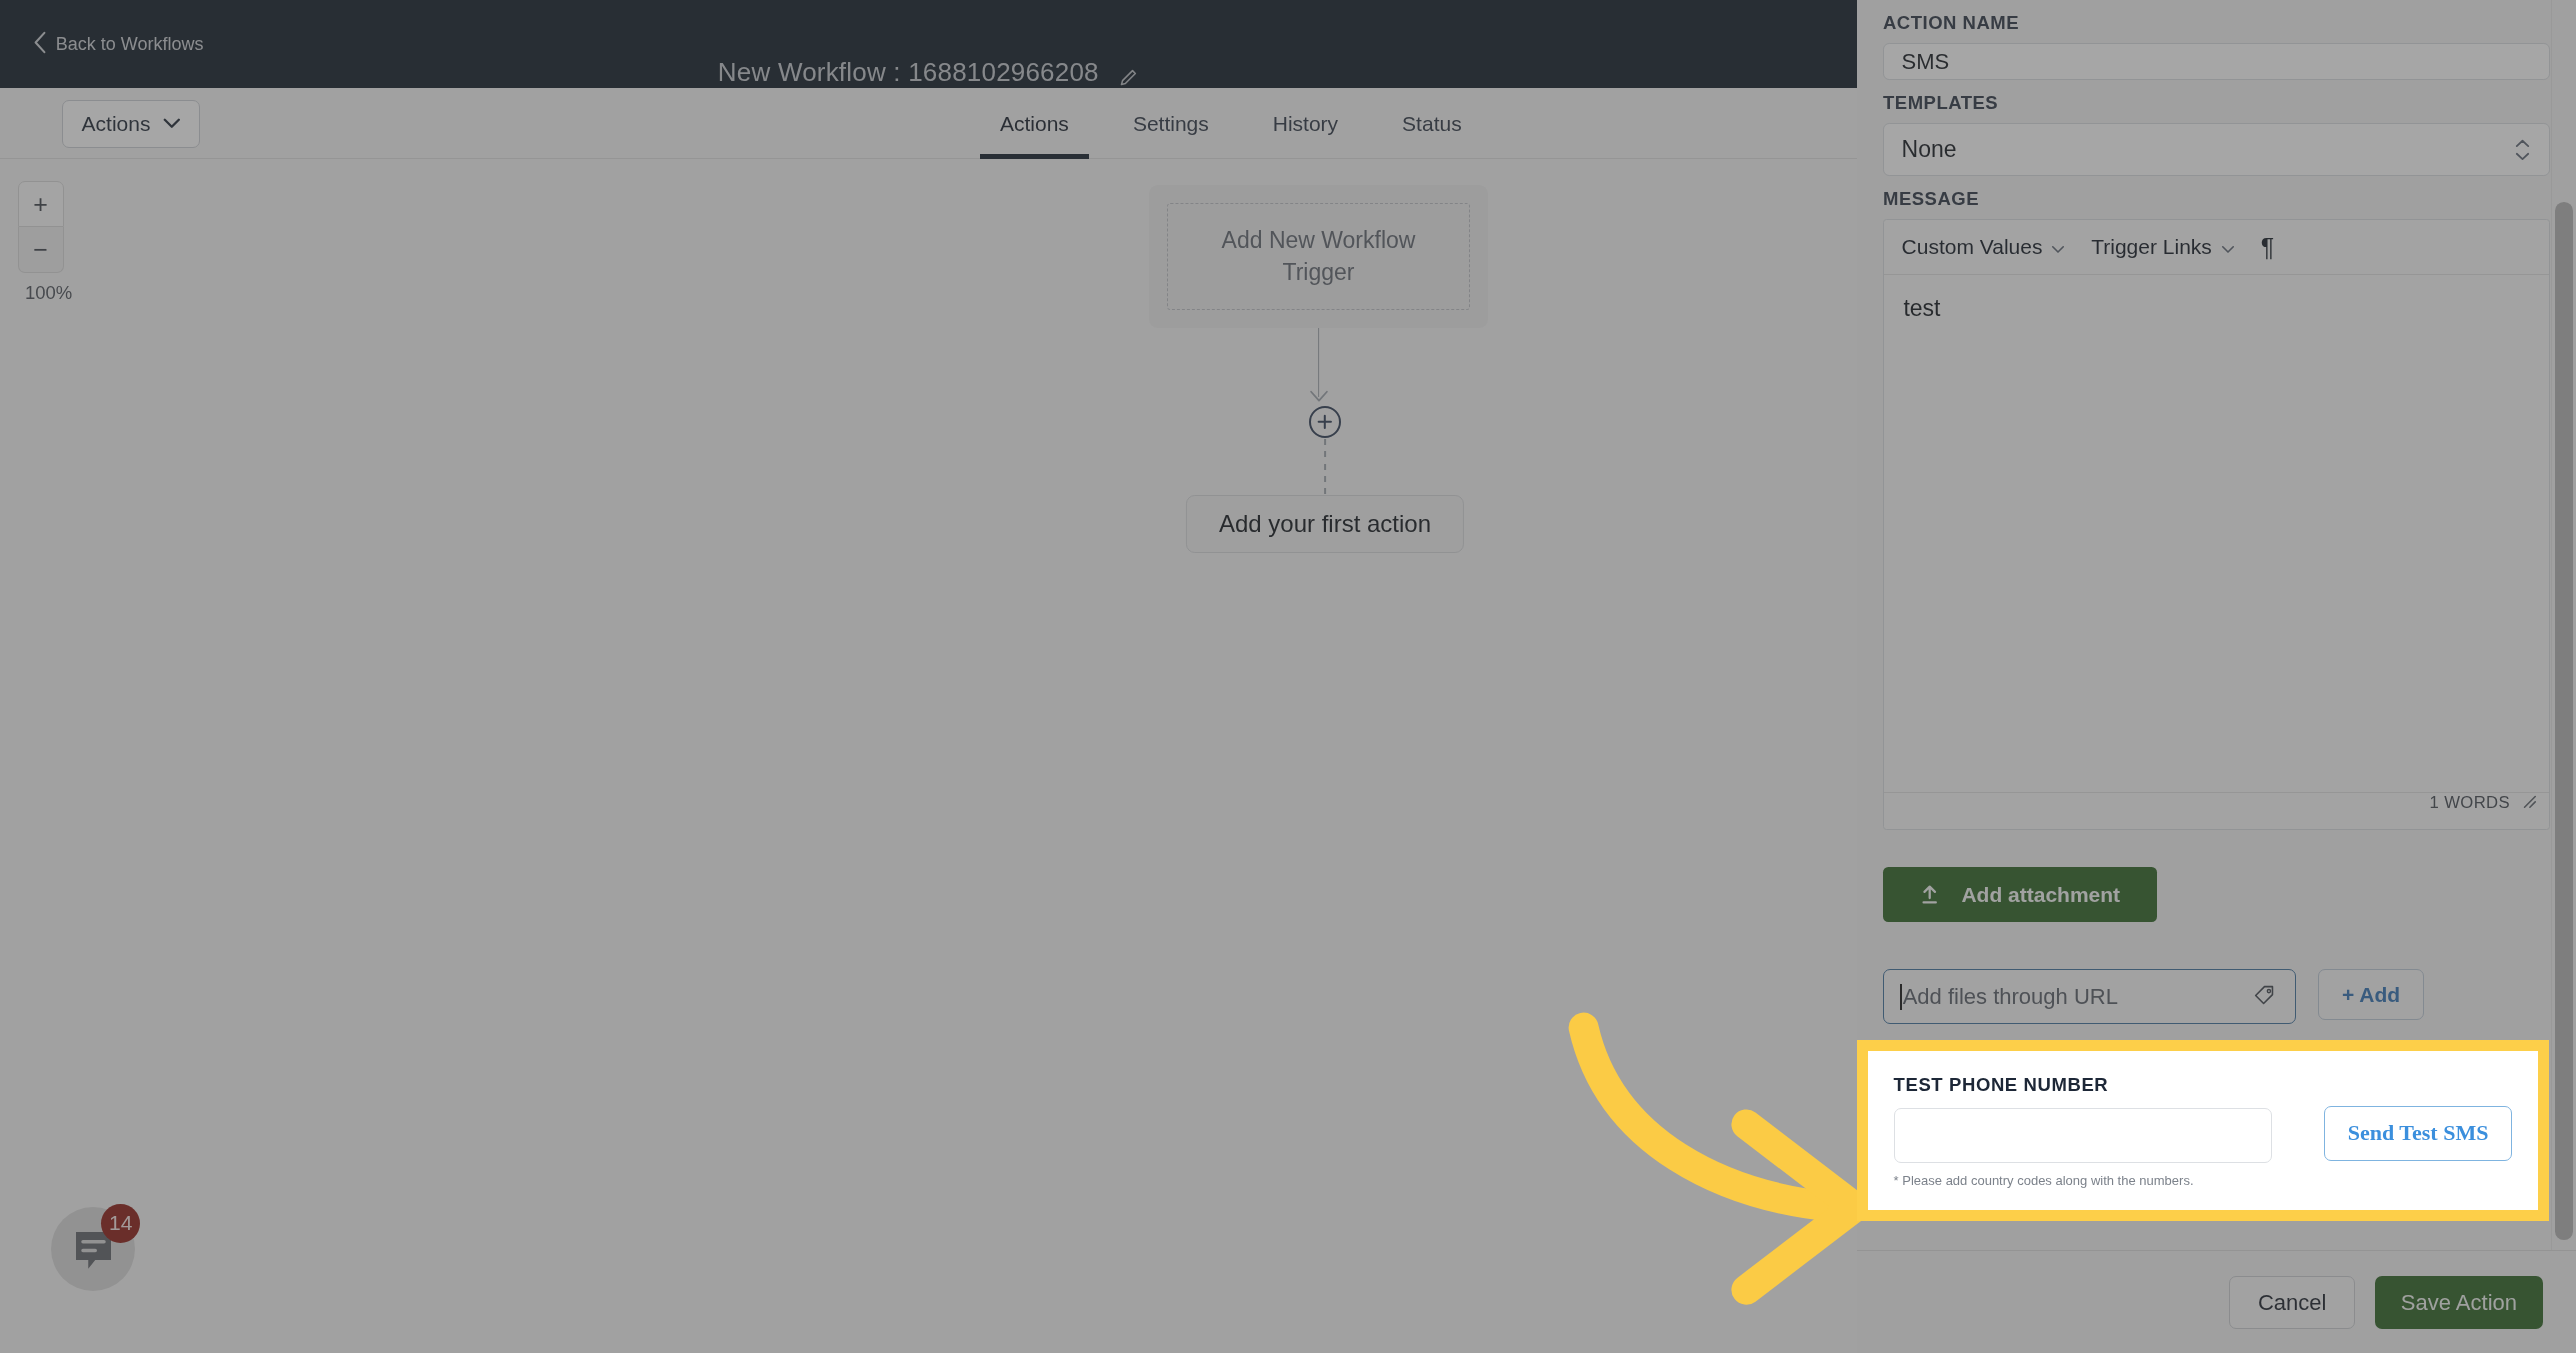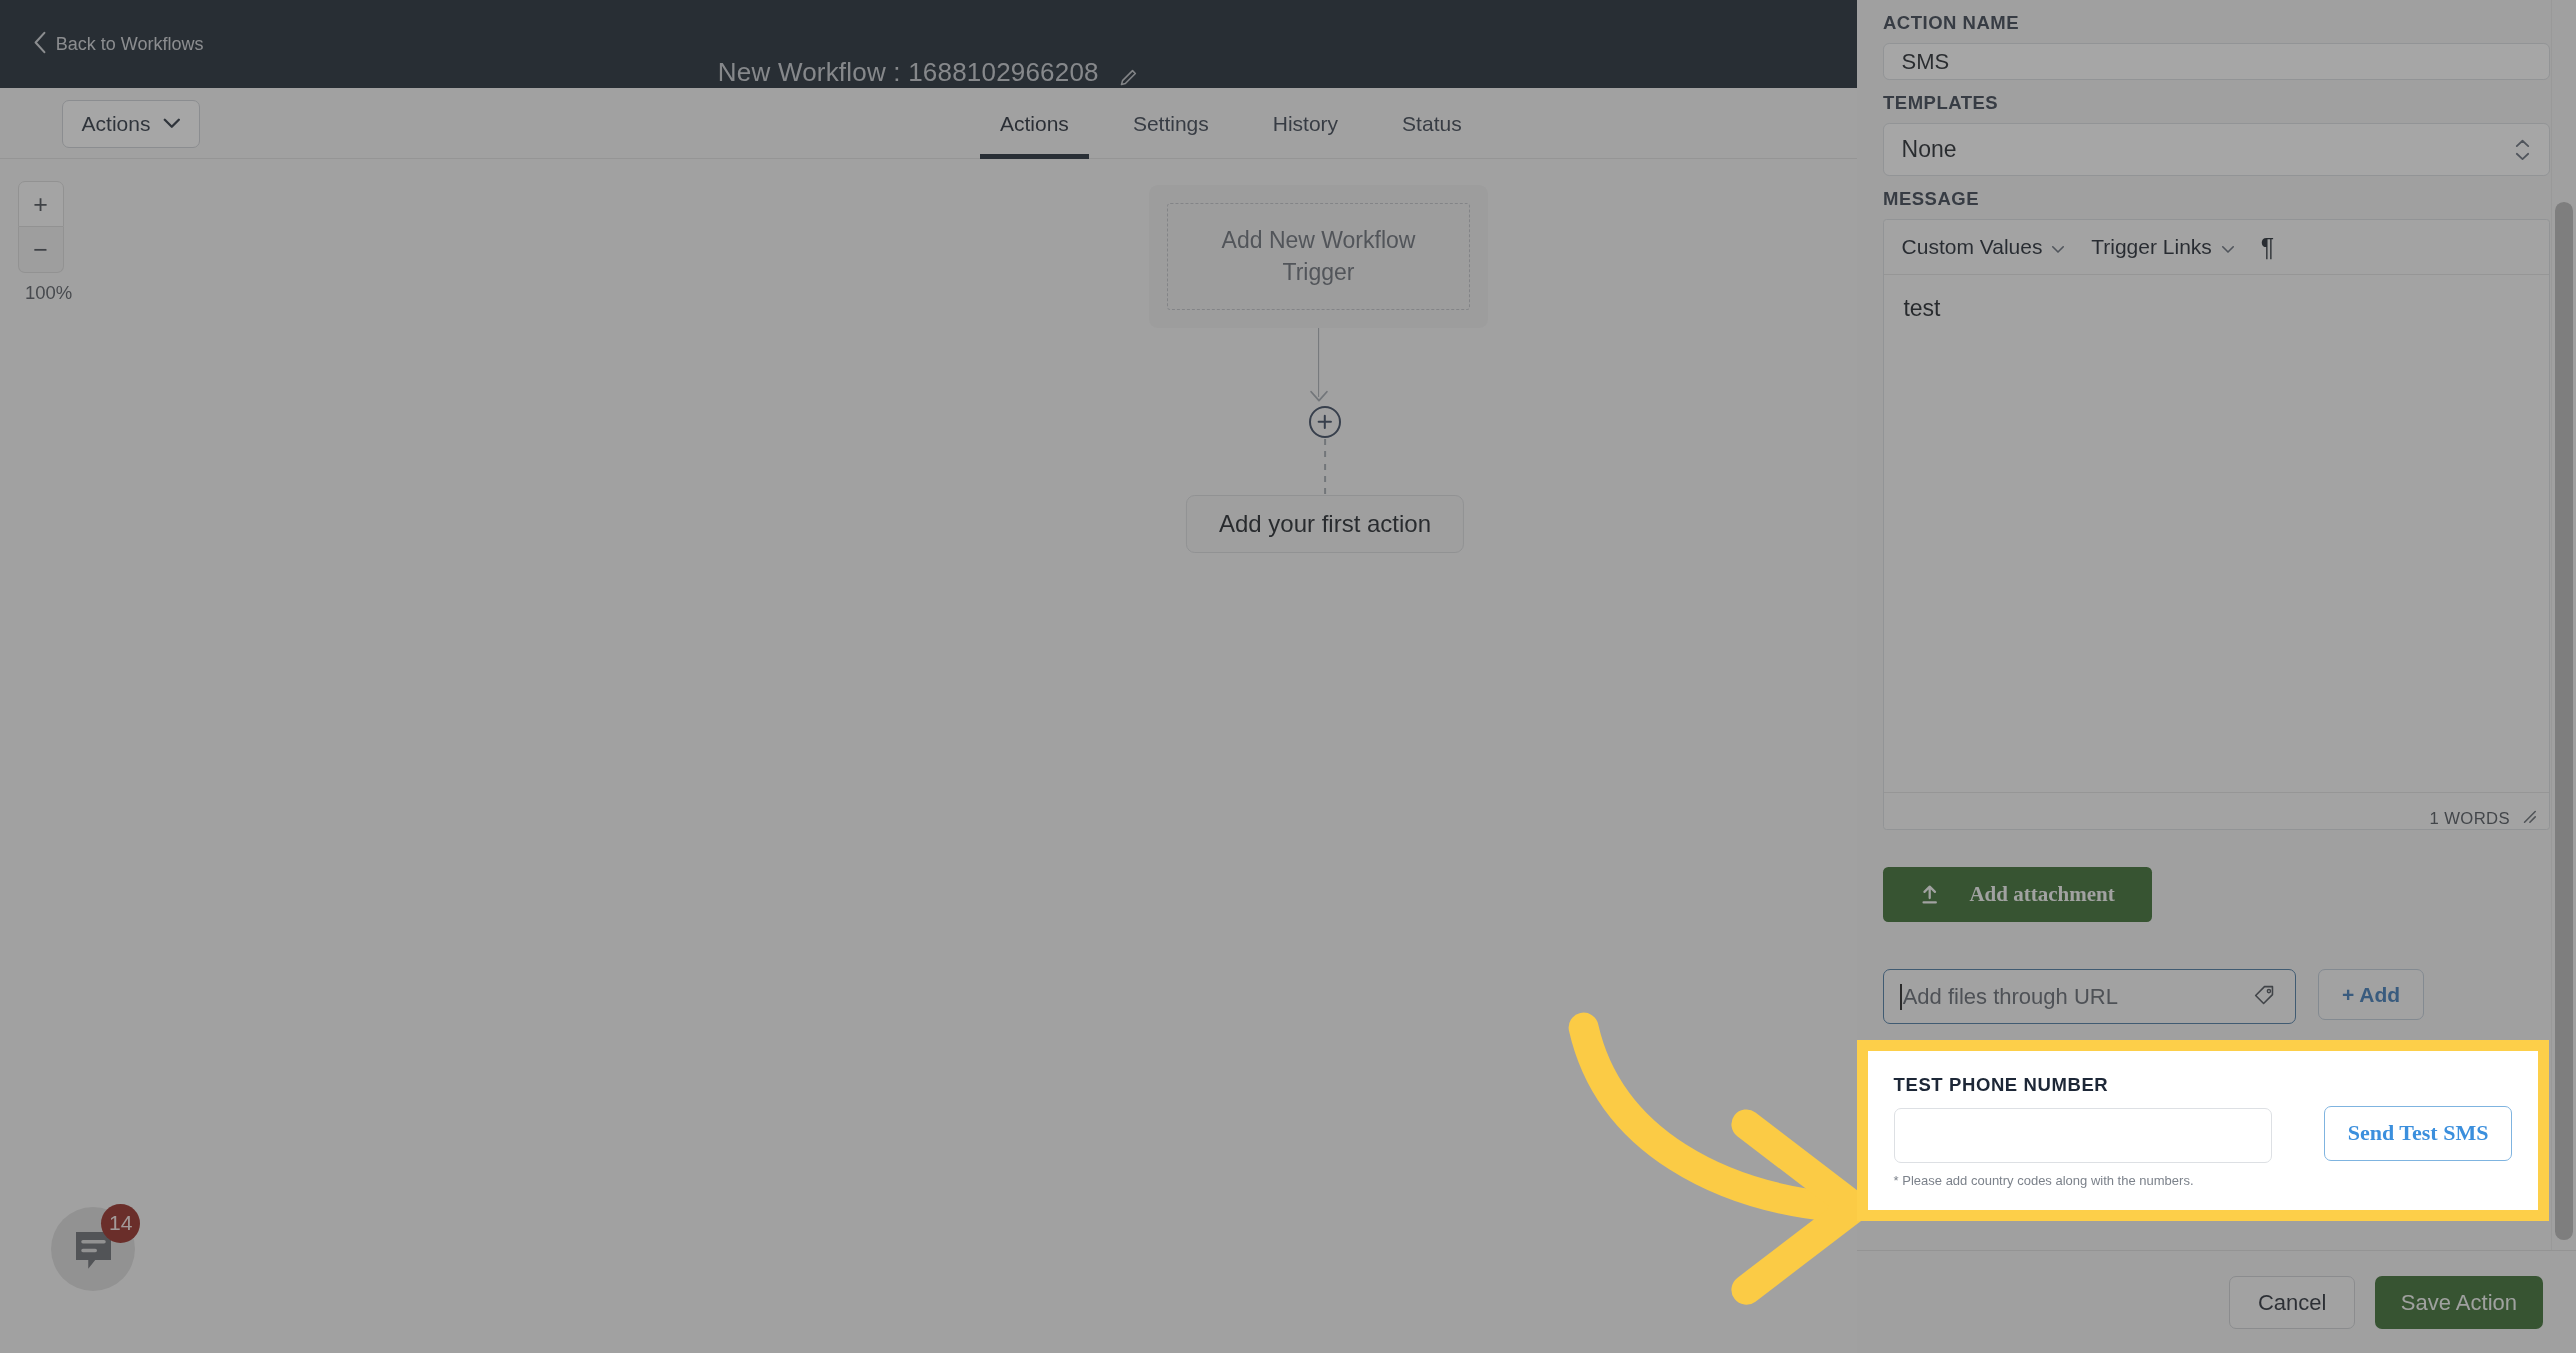--- a/index.html
+++ b/index.html
@@ -152,31 +152,31 @@
   .editor-toolbar {
     height: 55px; border-bottom: 0.9px solid #dedede; display: flex; align-items: center;
     padding: 0 17.6px; gap: 26px;
   }
   .tb-item { display: flex; align-items: center; gap: 8.8px; font-size: 21px; color: #0f1620; cursor: pointer; }
   .pilcrow { font-size: 25px; color: #101820; cursor: pointer; line-height:1; }
   .editor-area {
     height: 517px; padding: 19.4px 19.4px; font-size: 23px; color: #0d1218; background: #f6f6f6;
   }
   .editor-footer {
-    height: 37px; border-top: 0.9px solid #dedede; display: flex; align-items: flex-end;
+    height: 37px; border-top: 0.9px solid #dedede; display: flex; align-items: flex-start;
     justify-content: flex-end; gap: 10.6px; padding: 0 12.3px;
     font-size: 16.7px; color: #41474f; letter-spacing: 0.4px;
   }
   .resize-grip { display:block; }
 
   .btn-attach {
     margin-top: 37px; height: 55px; background: #2a6120; border: none; border-radius: 5.3px;
     color: #f1f3f1; font-size: 21px; font-weight: bold; display: inline-flex;
-    align-items: center; justify-content: center; gap: 30px; padding: 0 37px; cursor: pointer;
-    font-family: Liberation Serif, serif;
+    align-items: center; justify-content: center; gap: 22px; padding: 0 37px; cursor: pointer;
+    font-family: Liberation Sans, sans-serif;
   }
   .upload-icon { display:block; }
 
   .url-row { margin-top: 47px; display: flex; align-items: flex-start; gap: 22px; }
   .url-input-wrap {
     position: relative; width: 413px; height: 55px;
     border: 1.8px solid #3c6e9a; border-radius: 7px; background: #f3f3f3;
     display: flex; align-items: center; padding: 0 16px;
   }
   .url-caret {

